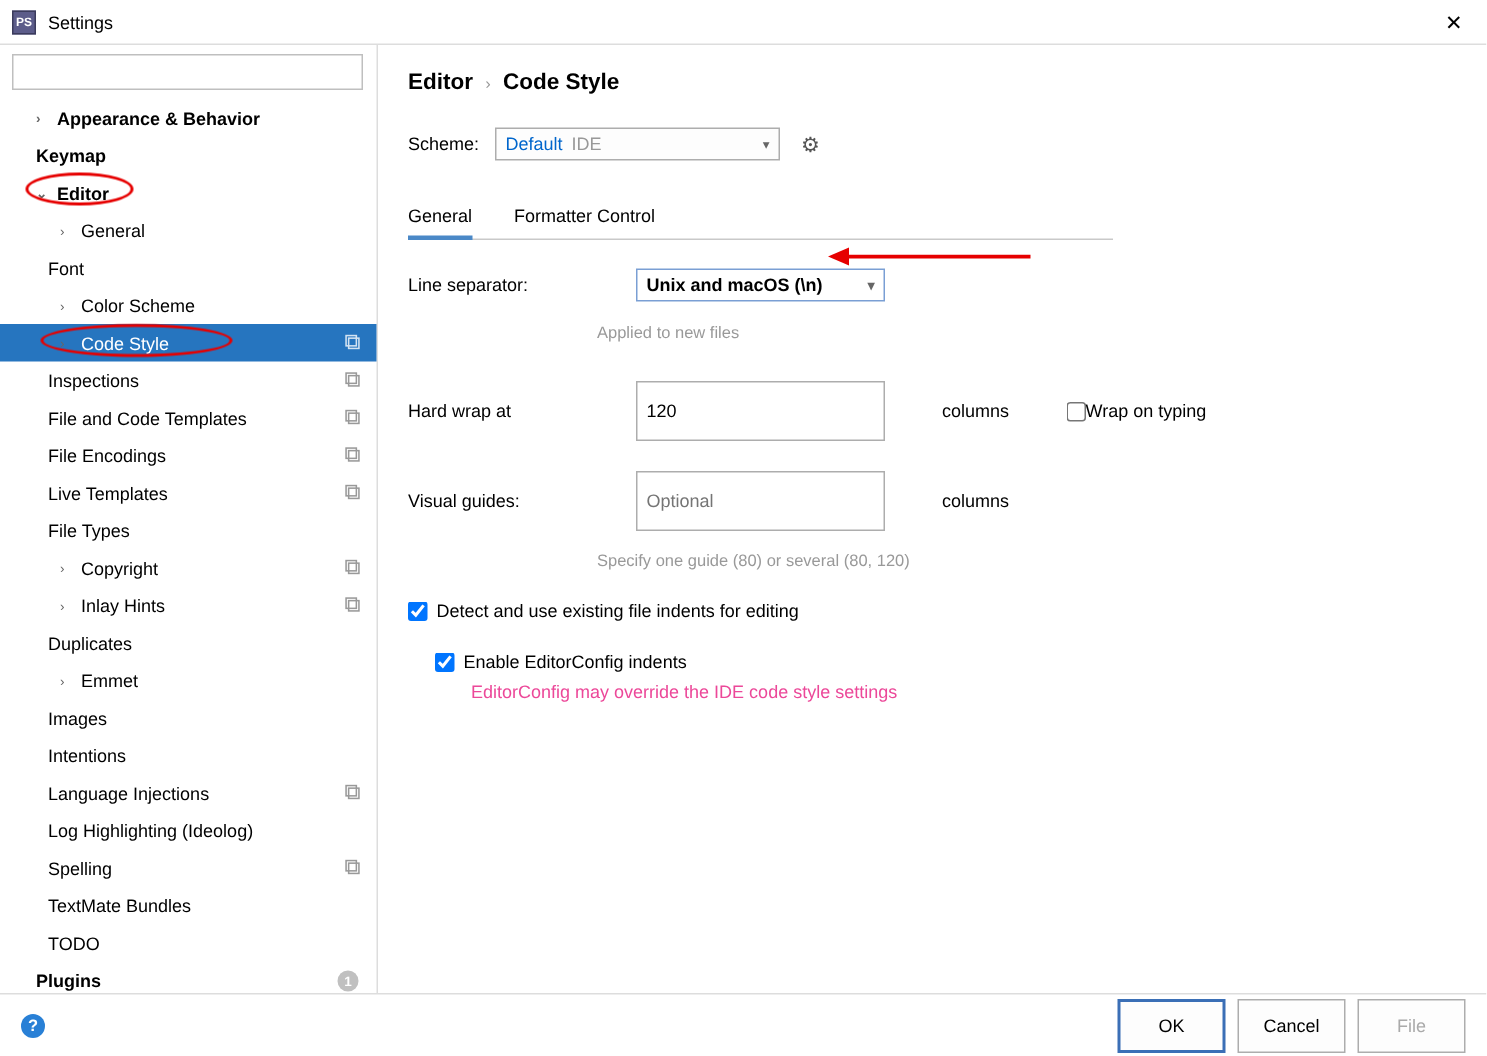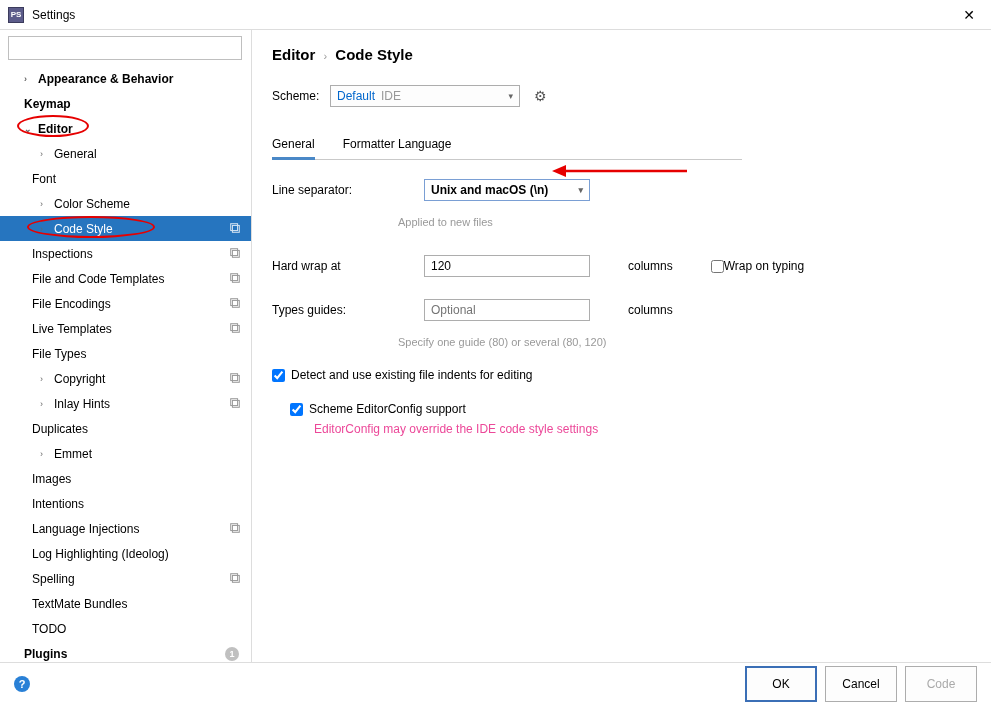--- a/index.html
+++ b/index.html
@@ -48,21 +48,21 @@
 .scheme-select .tag { color: #999; flex: 1; }
 .scheme-select .arr { font-size: 9px; color: #666; }
 .gear { margin-left: 14px; font-size: 14px; cursor: pointer; color: #555; }
 
 .tabs { border-bottom: 1px solid #c9c9c9; display: flex; width: 470px; margin-bottom: 18px; }
 .tab { padding: 6px 0; margin-right: 28px; cursor: pointer; }
 .tab.active { border-bottom: 3px solid #4a88c7; margin-bottom: -1px; }
 
 .form-row { display: flex; align-items: center; margin-bottom: 8px; min-height: 24px; gap: 26px; }
 .form-row .lbl { width: 126px; }
-.form-row .input { height: 22px; border: 1px solid #adadad; padding: 0 6px; font-size: 12px; background: #fff; }
+.form-row .input { height: 40px; border: 1px solid #adadad; padding: 0 6px; font-size: 12px; background: #fff; }
 .form-row .select { height: 22px; border: 1px solid #7a9fd4; padding: 0 6px; font-size: 12px; background: #fff; display: flex; align-items: center; width: 166px; cursor: pointer; font-weight: bold; }
 .form-row .select .txt { flex: 1; }
 .form-row .select .arr { font-size: 9px; color: #666; }
 .form-row .after { margin-left: 12px; }
 .form-row .hint { color: #999; margin-left: 126px; font-size: 11px; }
 
 .check-row { display: flex; align-items: center; margin-top: 14px; }
 .check-row input[type=checkbox] { margin-right: 6px; }
 .indent-help { color: #ec4899; margin-left: 24px; margin-top: 6px; font-size: 12px; }
 
@@ -233,21 +233,21 @@
       <div class="scheme-select">
         <span class="name">Default</span>
         <span class="tag">IDE</span>
         <span class="arr">▾</span>
       </div>
       <span class="gear">⚙</span>
     </div>
 
     <div class="tabs" id="tabs">
         <div class="tab active">General</div>
-        <div class="tab">Formatter Language</div>
+        <div class="tab">Formatter Control</div>
       </div>
 
     <div class="form-row">
       <span class="lbl">Line separator:</span>
       <div class="select">
         <span class="txt">Unix and macOS (\n)</span>
         <span class="arr">▾</span>
       </div>
     </div>
     <div class="form-row" style="margin-bottom:20px;">
@@ -258,50 +258,50 @@
       <span class="lbl">Hard wrap at</span>
       <input class="input" style="width: 166px;" value="120">
       <span class="after">columns</span>
       <label class="after" style="display:flex;align-items:center;">
         <input type="checkbox" style="">
         <span>Wrap on typing</span>
       </label>
     </div>
 
     <div class="form-row">
-      <span class="lbl">Types guides:</span>
+      <span class="lbl">Visual guides:</span>
       <input class="input" style="width: 166px; color: rgb(153, 153, 153);" placeholder="Optional">
       <span class="after">columns</span>
     </div>
     <div class="form-row" style="margin-bottom:14px;">
       <span class="hint">Specify one guide (80) or several (80, 120)</span>
     </div>
 
     <label class="check-row">
       <input type="checkbox" checked="" style="">
       <span>Detect and use existing file indents for editing</span>
     </label>
 
     <div class="nested">
       <label class="check-row" style="margin-top:0;">
         <input type="checkbox" checked="" style="">
-        <span>Scheme EditorConfig support</span>
+        <span>Enable EditorConfig indents</span>
       </label>
       <div class="indent-help">EditorConfig may override the IDE code style settings</div>
     </div>
 
   </div>
 </div>
 
 <div class="footer">
   <div class="help-icon">?</div>
   <div class="spacer"></div>
   <button class="primary">OK</button>
   <button>Cancel</button>
-  <button disabled="">Code</button>
+  <button disabled="">File</button>
 </div>
 
 <div class="ann-oval" style="left:17px; top:115px; width:72px; height:22px;"></div>
 <div class="ann-oval" style="left:27px; top:216px; width:128px; height:22px;"></div>
 <div class="ann-arrow" style="left:552px; top:162px;">
   <svg width="140" height="18">
     <line x1="135" y1="9" x2="8" y2="9" stroke="#e60000" stroke-width="2.5"></line>
     <polygon points="0,9 14,3 14,15" fill="#e60000"></polygon>
   </svg>
 </div>

